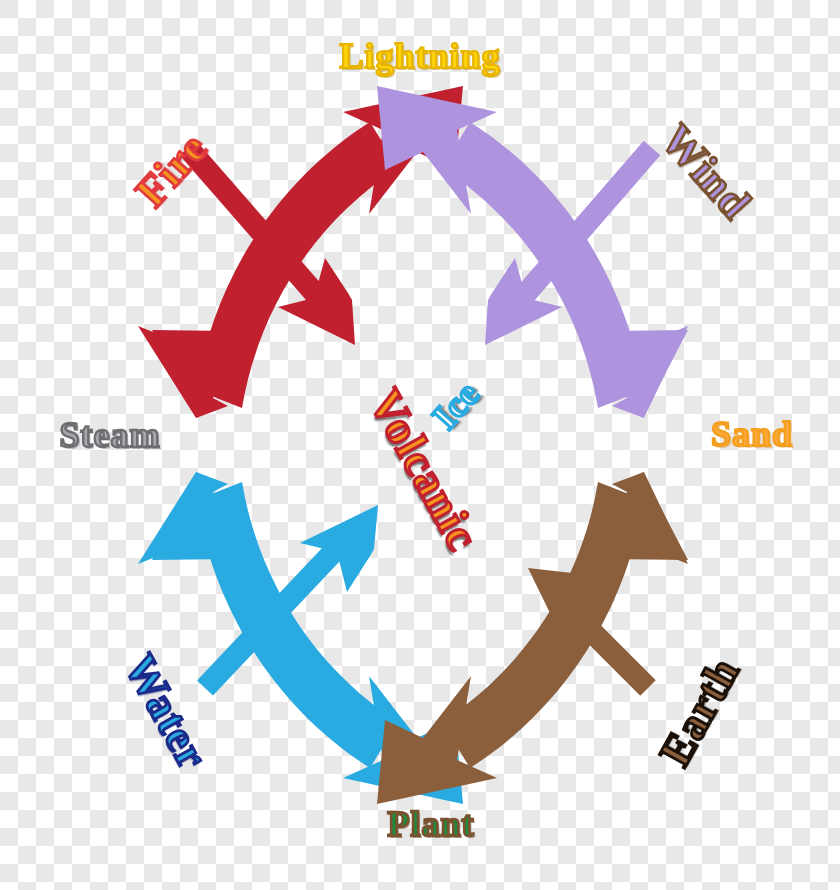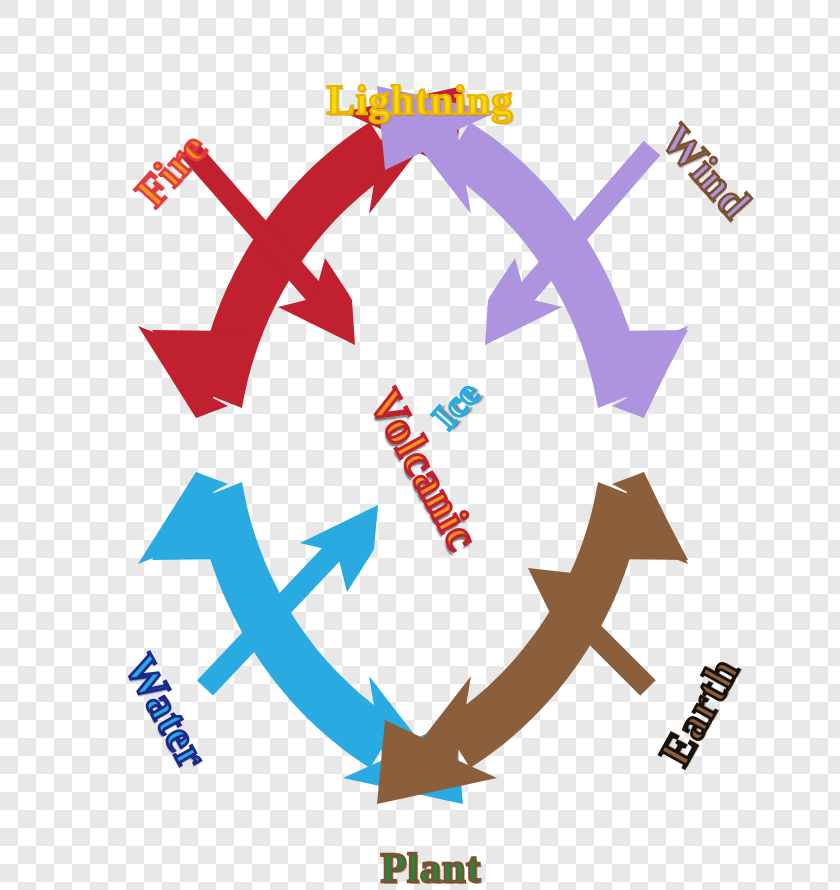--- a/index.html
+++ b/index.html
@@ -18,21 +18,21 @@
   .lbl{
     position:absolute;
     white-space:nowrap;
     font-weight:bold;
     letter-spacing:1px;
     line-height:1;
     transform-origin:50% 50%;
     user-select:none;
   }
   
-  .node{font-size:42px;margin-top:44px;}
+  .node{font-size:36px;}
   #lightning{
     left:50%;top:56px;transform:translate(-50%,-50%);
     color:#FFD60A;
     -webkit-text-stroke:2.2px #E8B400;
     text-shadow:2px 2px 0 rgba(170,130,0,.45);
   }
   #steam{
     left:110px;top:435px;transform:translate(-50%,-50%);
     color:#A7A9AC;
     -webkit-text-stroke:2.4px #6D6E71;
@@ -170,21 +170,23 @@
 
     <g>
       <path stroke="#8B5E3C" stroke-width="22" stroke-linecap="butt" fill="none" d="M 648,688 L 560,600"></path>
       <polygon fill="#8B5E3C" points="528,568 566,646 576,610 615,600 580,577 572,573"></polygon>
     </g>
 
   </svg>
 
   <div class="lbl node" id="lightning">Lightning</div>
 
-
+  <div class="lbl node" id="steam">Steam</div>
+
+  <div class="lbl node" id="sand">Sand</div>
 
   <div class="lbl node" id="plant">Plant</div>
 
   <div class="lbl arcname" id="fire">Fire</div>
 
   <div class="lbl arcname" id="wind">Wind</div>
 
   <div class="lbl arcname" id="water">Water</div>
 
   <div class="lbl arcname" id="earth">Earth</div>

